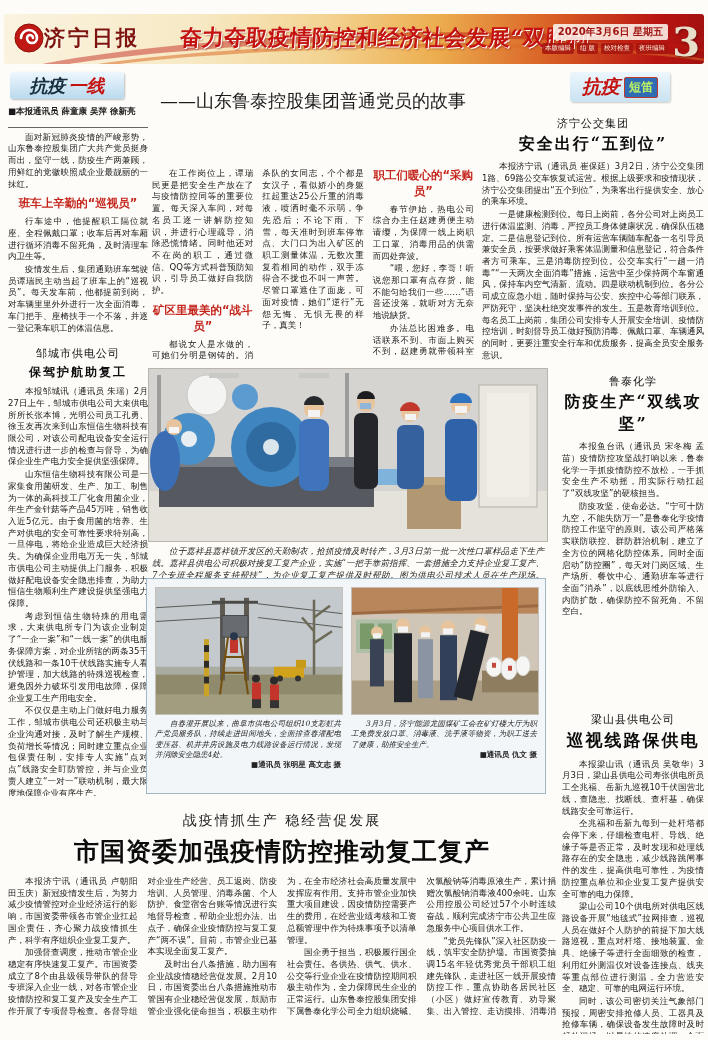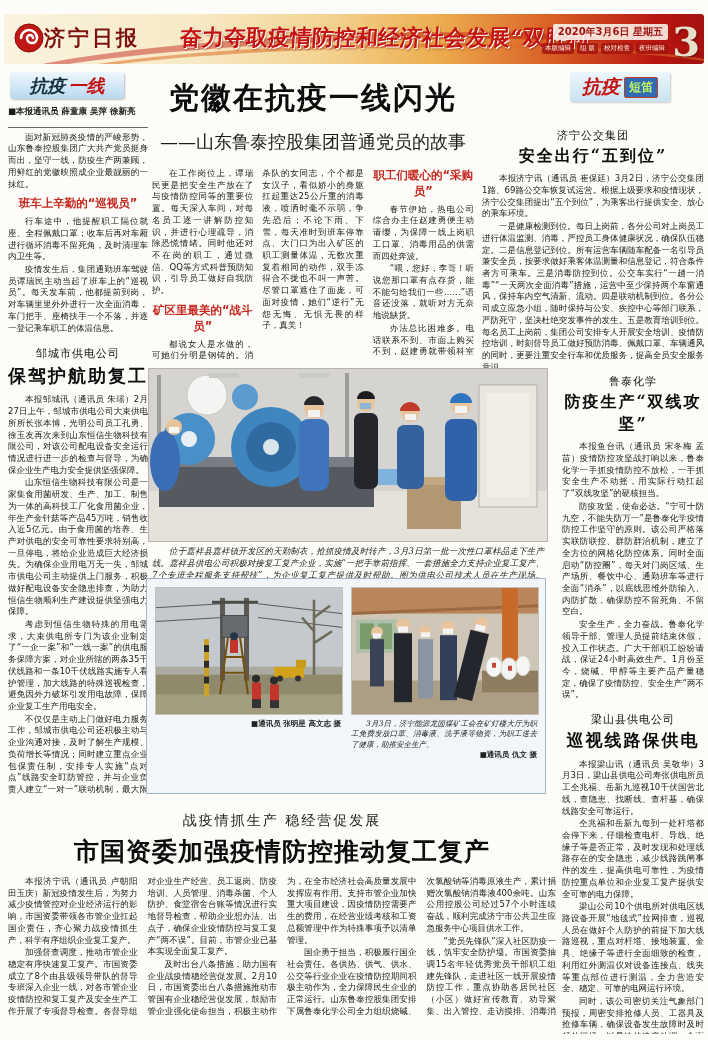--- a/index.html
+++ b/index.html
@@ -34,29 +34,29 @@
     box-shadow:1px 1px 2px rgba(0,0,0,.2);}
   .badge-right .t1{font-family:"DejaVu Serif",serif;font-weight:900;font-style:italic;font-size:19px;color:#c41210;}
   .badge-right .t2{background:#2f6cb3;color:#bef264;font-size:12px;font-weight:bold;padding:1px 4px;border-radius:2px;
     border:1px solid #c0392b;}
   
   .body-text{font-size:8.5px;line-height:1.38;text-align:justify;color:#191919;}
   .body-text p{margin:0 0 1px;text-indent:2em;}
   .byline{font-weight:bold;font-size:8.5px;border-bottom:1px solid #666;padding-bottom:9px;margin-bottom:4px;}
   .subhead{color:#c4261d;font-weight:bold;font-size:11.5px;text-align:center;margin:6px 0 4px;column-span:none;}
   .kicker{text-align:center;font-size:11px;letter-spacing:1px;margin:12px 0 2px;color:#111;}
-  .art-title{text-align:center;font-family:"DejaVu Serif","Liberation Serif",serif;font-weight:900;font-size:18px;
+  .art-title{text-align:center;font-family:"DejaVu Serif","Liberation Serif",serif;font-weight:900;font-size:12px;
     letter-spacing:2px;margin:0 0 6px;color:#0d0d0d;}
   .col-left{position:absolute;left:8px;top:106px;width:140px;height:690px;overflow:hidden;}
   .main-head{position:absolute;left:152px;top:78px;width:322px;text-align:center;}
   .main-title{font-size:30px;font-weight:900;letter-spacing:2px;color:#0c0c0c;}
   .main-sub{font-size:18px;margin-top:11px;color:#1b1b1b;}
   .main-cols{position:absolute;left:152px;top:168px;width:322px;height:196px;overflow:hidden;
     column-count:3;column-gap:9px;}
-  .right-top{position:absolute;left:482px;top:124px;width:222px;height:258px;overflow:hidden;}
+  .right-top{position:absolute;left:482px;top:112px;width:222px;height:258px;overflow:hidden;}
   .right-mid{position:absolute;left:562px;top:372px;width:142px;height:330px;overflow:hidden;}
   .right-low{position:absolute;left:562px;top:706px;width:142px;height:328px;overflow:hidden;}
   
   .photo-big{position:absolute;left:148px;top:368px;width:398px;height:172px;border:1px solid #b9b5ad;background:#d6d4d0;}
   .photo-big svg{display:block;width:100%;height:100%;}
   .caption{font-family:"DejaVu Serif","Liberation Serif",serif;font-style:italic;color:#222;}
   .caption-big{position:absolute;left:152px;top:546px;width:392px;font-size:8.5px;line-height:1.4;text-align:justify;text-indent:2em;}
   .credit{font-weight:bold;font-style:normal;white-space:nowrap;}
   .photo-box{position:absolute;left:146px;top:578px;width:400px;height:216px;border:1px solid #9fb8c8;background:#f2f6f9;
     padding:8px;box-sizing:border-box;display:flex;gap:10px;}
@@ -101,21 +101,20 @@
   <div class="badge-left">
     <span class="t1">抗疫</span>
     <span class="t2">一线</span>
   </div>
   <div class="badge-right">
     <span class="t1">抗疫</span>
     <span class="t2">短笛</span>
   </div>
 
   <div class="main-head">
-    <div class="main-title">党徽在抗疫一线闪光</div>
     <div class="main-sub">——山东鲁泰控股集团普通党员的故事</div>
   </div>
 
   <div class="col-left body-text">
     <div class="byline">■本报通讯员 薛童康 吴萍 徐新亮</div>
     <div>
         <p>面对新冠肺炎疫情的严峻形势，山东鲁泰控股集团广大共产党员挺身而出，坚守一线，防疫生产两兼顾，用鲜红的党徽映照成企业最靓丽的一抹红。</p>
       </div>
     <h3 class="subhead">班车上辛勤的“巡视员”</h3>
     <div>
@@ -204,21 +203,20 @@
     <span>位于嘉祥县嘉祥镇开发区的天勤制衣，抢抓疫情及时转产，3月3日第一批一次性口罩样品走下生产线。嘉祥县供电公司积极对接复工复产企业，实施“一把手靠前指挥、一套措施全力支持企业复工复产、7个专班全程服务支持帮扶”，为企业复工复产提供及时帮助。图为供电公司技术人员在生产现场。</span>
     <span class="credit">■通讯员 王吉东 摄</span>
   </div>
 
   <div class="right-mid body-text">
     <div class="kicker" style="margin-top:2px;">鲁泰化学</div>
     <h2 class="art-title" style="font-size:16px;">防疫生产“双线攻坚”</h2>
     <div>
         <p>本报鱼台讯（通讯员 宋冬梅 孟苗）疫情防控攻坚战打响以来，鲁泰化学一手抓疫情防控不放松，一手抓安全生产不动摇，用实际行动扛起了“双线攻坚”的硬核担当。</p>
         <p>防疫攻坚，使命必达。“宁可十防九空，不能失防万一”是鲁泰化学疫情防控工作坚守的原则。该公司严格落实联防联控、群防群治机制，建立了全方位的网格化防控体系。同时全面启动“防控圈”，每天对门岗区域、生产场所、餐饮中心、通勤班车等进行全面“消杀”，以底线思维外防输入、内防扩散，确保防控不留死角、不留空白。</p>
-        <p>安全生产，全力奋战。鲁泰化学领导干部、管理人员提前结束休假，投入工作状态。广大干部职工纷纷请战，保证24小时高效生产。1月份至今，烧碱、甲醇等主要产品产量稳定，确保了疫情防控、安全生产“两不误”。</p>
       </div>
   </div>
 
   <div class="photo-box">
     <figure class="figure" style="margin:0;">
       <svg viewBox="0 0 186 128" preserveAspectRatio="none">
         <rect width="186" height="128" fill="#c3c9cc"></rect>
         <rect y="80" width="186" height="10" fill="#9a9a85" opacity="0.6"></rect>
         <rect y="88" width="186" height="40" fill="#8f8a6b"></rect>
         <rect y="108" width="186" height="20" fill="#a39d80"></rect>
@@ -240,20 +238,21 @@
         <rect x="74" y="52" width="8" height="14" fill="#c3352b"></rect>
           <circle cx="78" cy="49" r="4" fill="#28364a"></circle>
         <rect x="96" y="96" width="9" height="18" fill="#c3352b"></rect>
           <circle cx="100" cy="92" r="4" fill="#2b2b2b"></circle>
           <rect x="96" y="113" width="9" height="9" fill="#333"></rect>
         <rect x="114" y="98" width="9" height="17" fill="#c3352b"></rect>
           <circle cx="118" cy="94" r="4" fill="#2b2b2b"></circle>
           <rect x="114" y="114" width="9" height="8" fill="#333"></rect>
       </svg>
       <figcaption class="caption fig-cap">
+        <span>自春灌开展以来，曲阜市供电公司组织10支彩虹共产党员服务队，持续走进田间地头，全面排查春灌配电变压器、机井井房设施及电力线路设备运行情况，发现并消除安全隐患4处。</span>
         <span class="credit fig-credit">■通讯员 张明星 高文志 摄</span>
       </figcaption>
     </figure>
     <figure class="figure" style="margin:0;">
       <svg viewBox="0 0 186 128" preserveAspectRatio="none">
         <rect width="186" height="128" fill="#cfc6b8"></rect>
         <rect width="186" height="26" fill="#b9855a"></rect>
         <path d="M0 26 L186 18" stroke="#9c6a42" stroke-width="3"></path>
         <rect x="150" y="0" width="16" height="74" fill="#c96a2a"></rect>
         <rect x="4" y="32" width="42" height="34" fill="#aebfa8"></rect>

